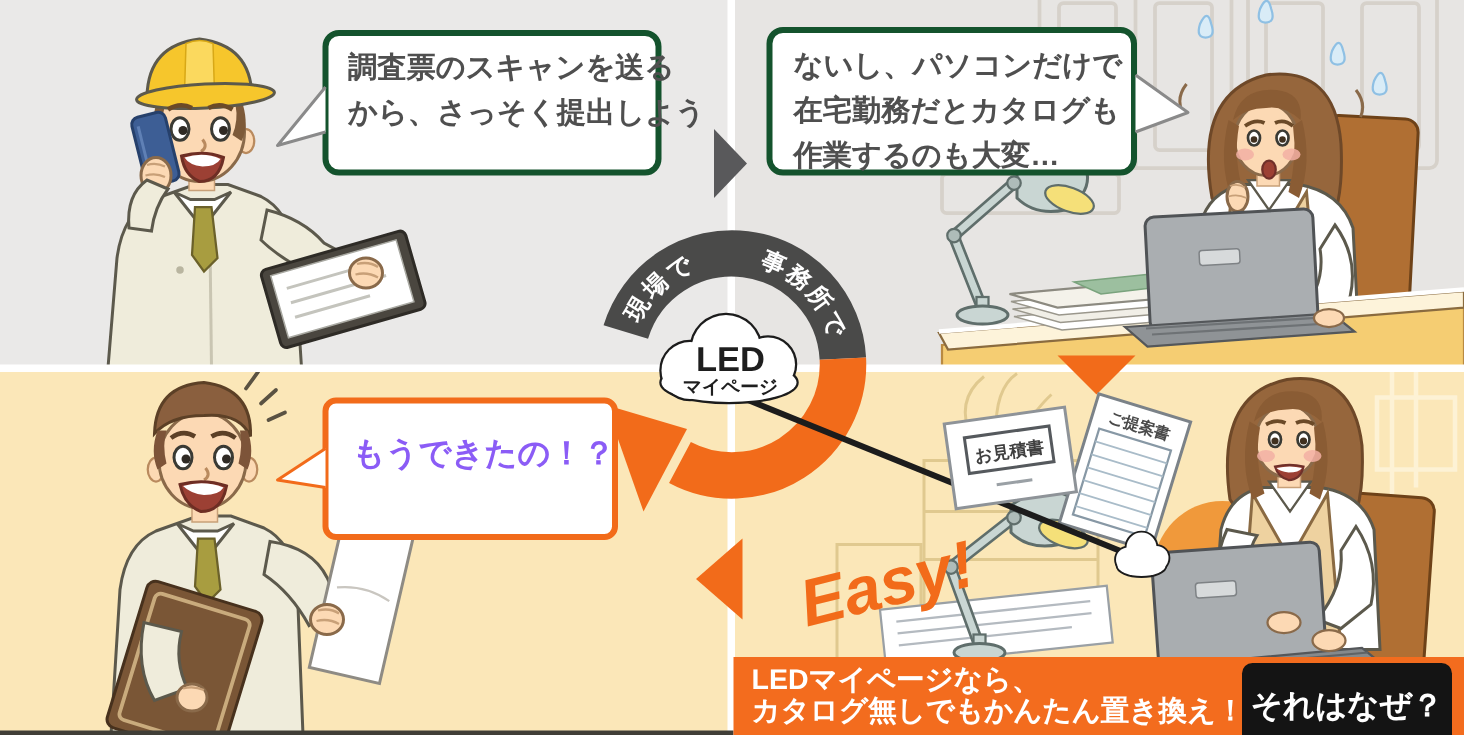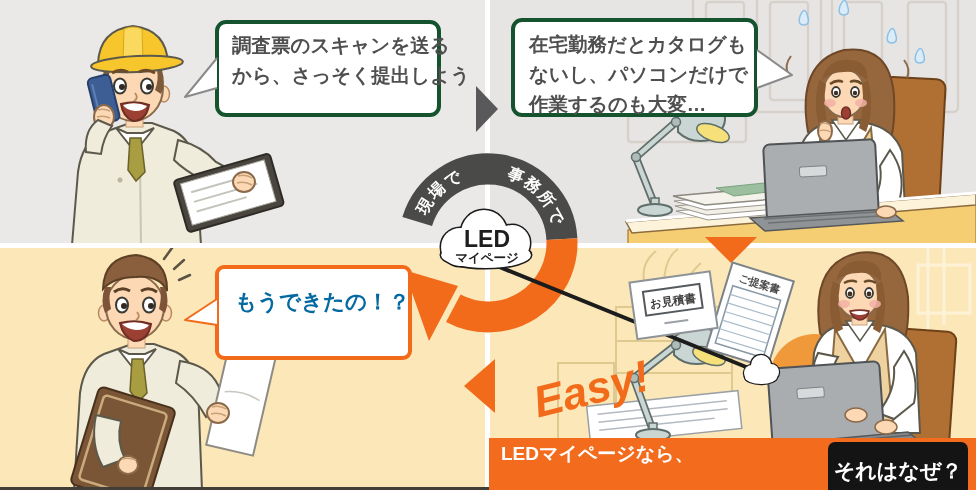--- a/index.html
+++ b/index.html
@@ -20,21 +20,21 @@
   .overlay{position:absolute;left:0;top:0;z-index:10;pointer-events:none;}
   .bubble{
     position:absolute;background:#ffffff;border:4px solid #14532d;border-radius:11px;
     z-index:20;color:#4f4f4f;font-weight:bold;
   }
   .bubble .ln{white-space:nowrap;}
   .bubble-tail{position:absolute;z-index:21;}
   #bubble-tl{left:215px;top:20px;width:226px;height:97px;font-size:19.5px;line-height:30px;padding:6px 0 0 13px;}
   #bubble-tr{left:511px;top:18px;width:247px;height:99px;font-size:19.5px;line-height:30px;padding:7px 0 0 14px;}
   #bubble-bl{left:215px;top:265px;width:197px;height:95px;font-size:21.5px;line-height:33px;padding:17px 0 0 16px;
-    border-color:#f26b1a;color:#0369a1;border-radius:9px;}
+    border-color:#f26b1a;color:#8b5cf6;border-radius:9px;}
   .banner{
     position:absolute;left:489px;top:438px;width:487px;height:52px;background:#f36c1e;z-index:30;
     color:#ffffff;font-weight:bold;font-size:19px;line-height:21px;padding:5px 0 0 12px;
   }
   .banner .ln{white-space:nowrap;}
   .why-button{
     position:absolute;right:8px;top:4px;width:140px;height:56px;background:#141414;border-radius:7px;
     color:#ffffff;font-weight:bold;font-size:21px;display:flex;align-items:center;justify-content:center;
     cursor:pointer;white-space:nowrap;
   }
@@ -427,34 +427,35 @@
 
   <div class="bubble" id="bubble-tl">
     <div class="ln">調査票のスキャンを送る</div>
     <div class="ln">から、さっそく提出しよう</div>
   </div>
   <svg class="bubble-tail" style="left:180px;top:55px;" width="40" height="50">
     <path d="M37 3 L5 42 L37 33" fill="#ffffff" stroke="#8a8a8a" stroke-width="2" stroke-linejoin="round"></path>
   </svg>
 
   <div class="bubble" id="bubble-tr">
+    <div class="ln">ないし、パソコンだけで</div>
     <div class="ln">在宅勤務だとカタログも</div>
-    <div class="ln">ないし、パソコンだけで</div>
     <div class="ln">作業するのも大変…</div>
   </div>
   <svg class="bubble-tail" style="left:754px;top:48px;" width="42" height="46">
     <path d="M3 2 L38 27 L3 40" fill="#ffffff" stroke="#8a8a8a" stroke-width="2" stroke-linejoin="round"></path>
   </svg>
 
   <div class="bubble" id="bubble-bl">
     <div class="ln">もうできたの！？</div>
   </div>
   <svg class="bubble-tail" style="left:182px;top:296px;" width="38" height="40">
     <path d="M35 3 L3 24 L35 29" fill="#ffffff" stroke="#f26b1a" stroke-width="2" stroke-linejoin="round"></path>
   </svg>
 
   <div class="banner">
     <div class="ln">LEDマイページなら、</div>
+    <div class="ln">カタログ無しでもかんたん置き換え！</div>
     <div class="why-button">それはなぜ？</div>
   </div>
 
   <div class="bottom-strip"></div>
 </div>
 
 </body></html>

